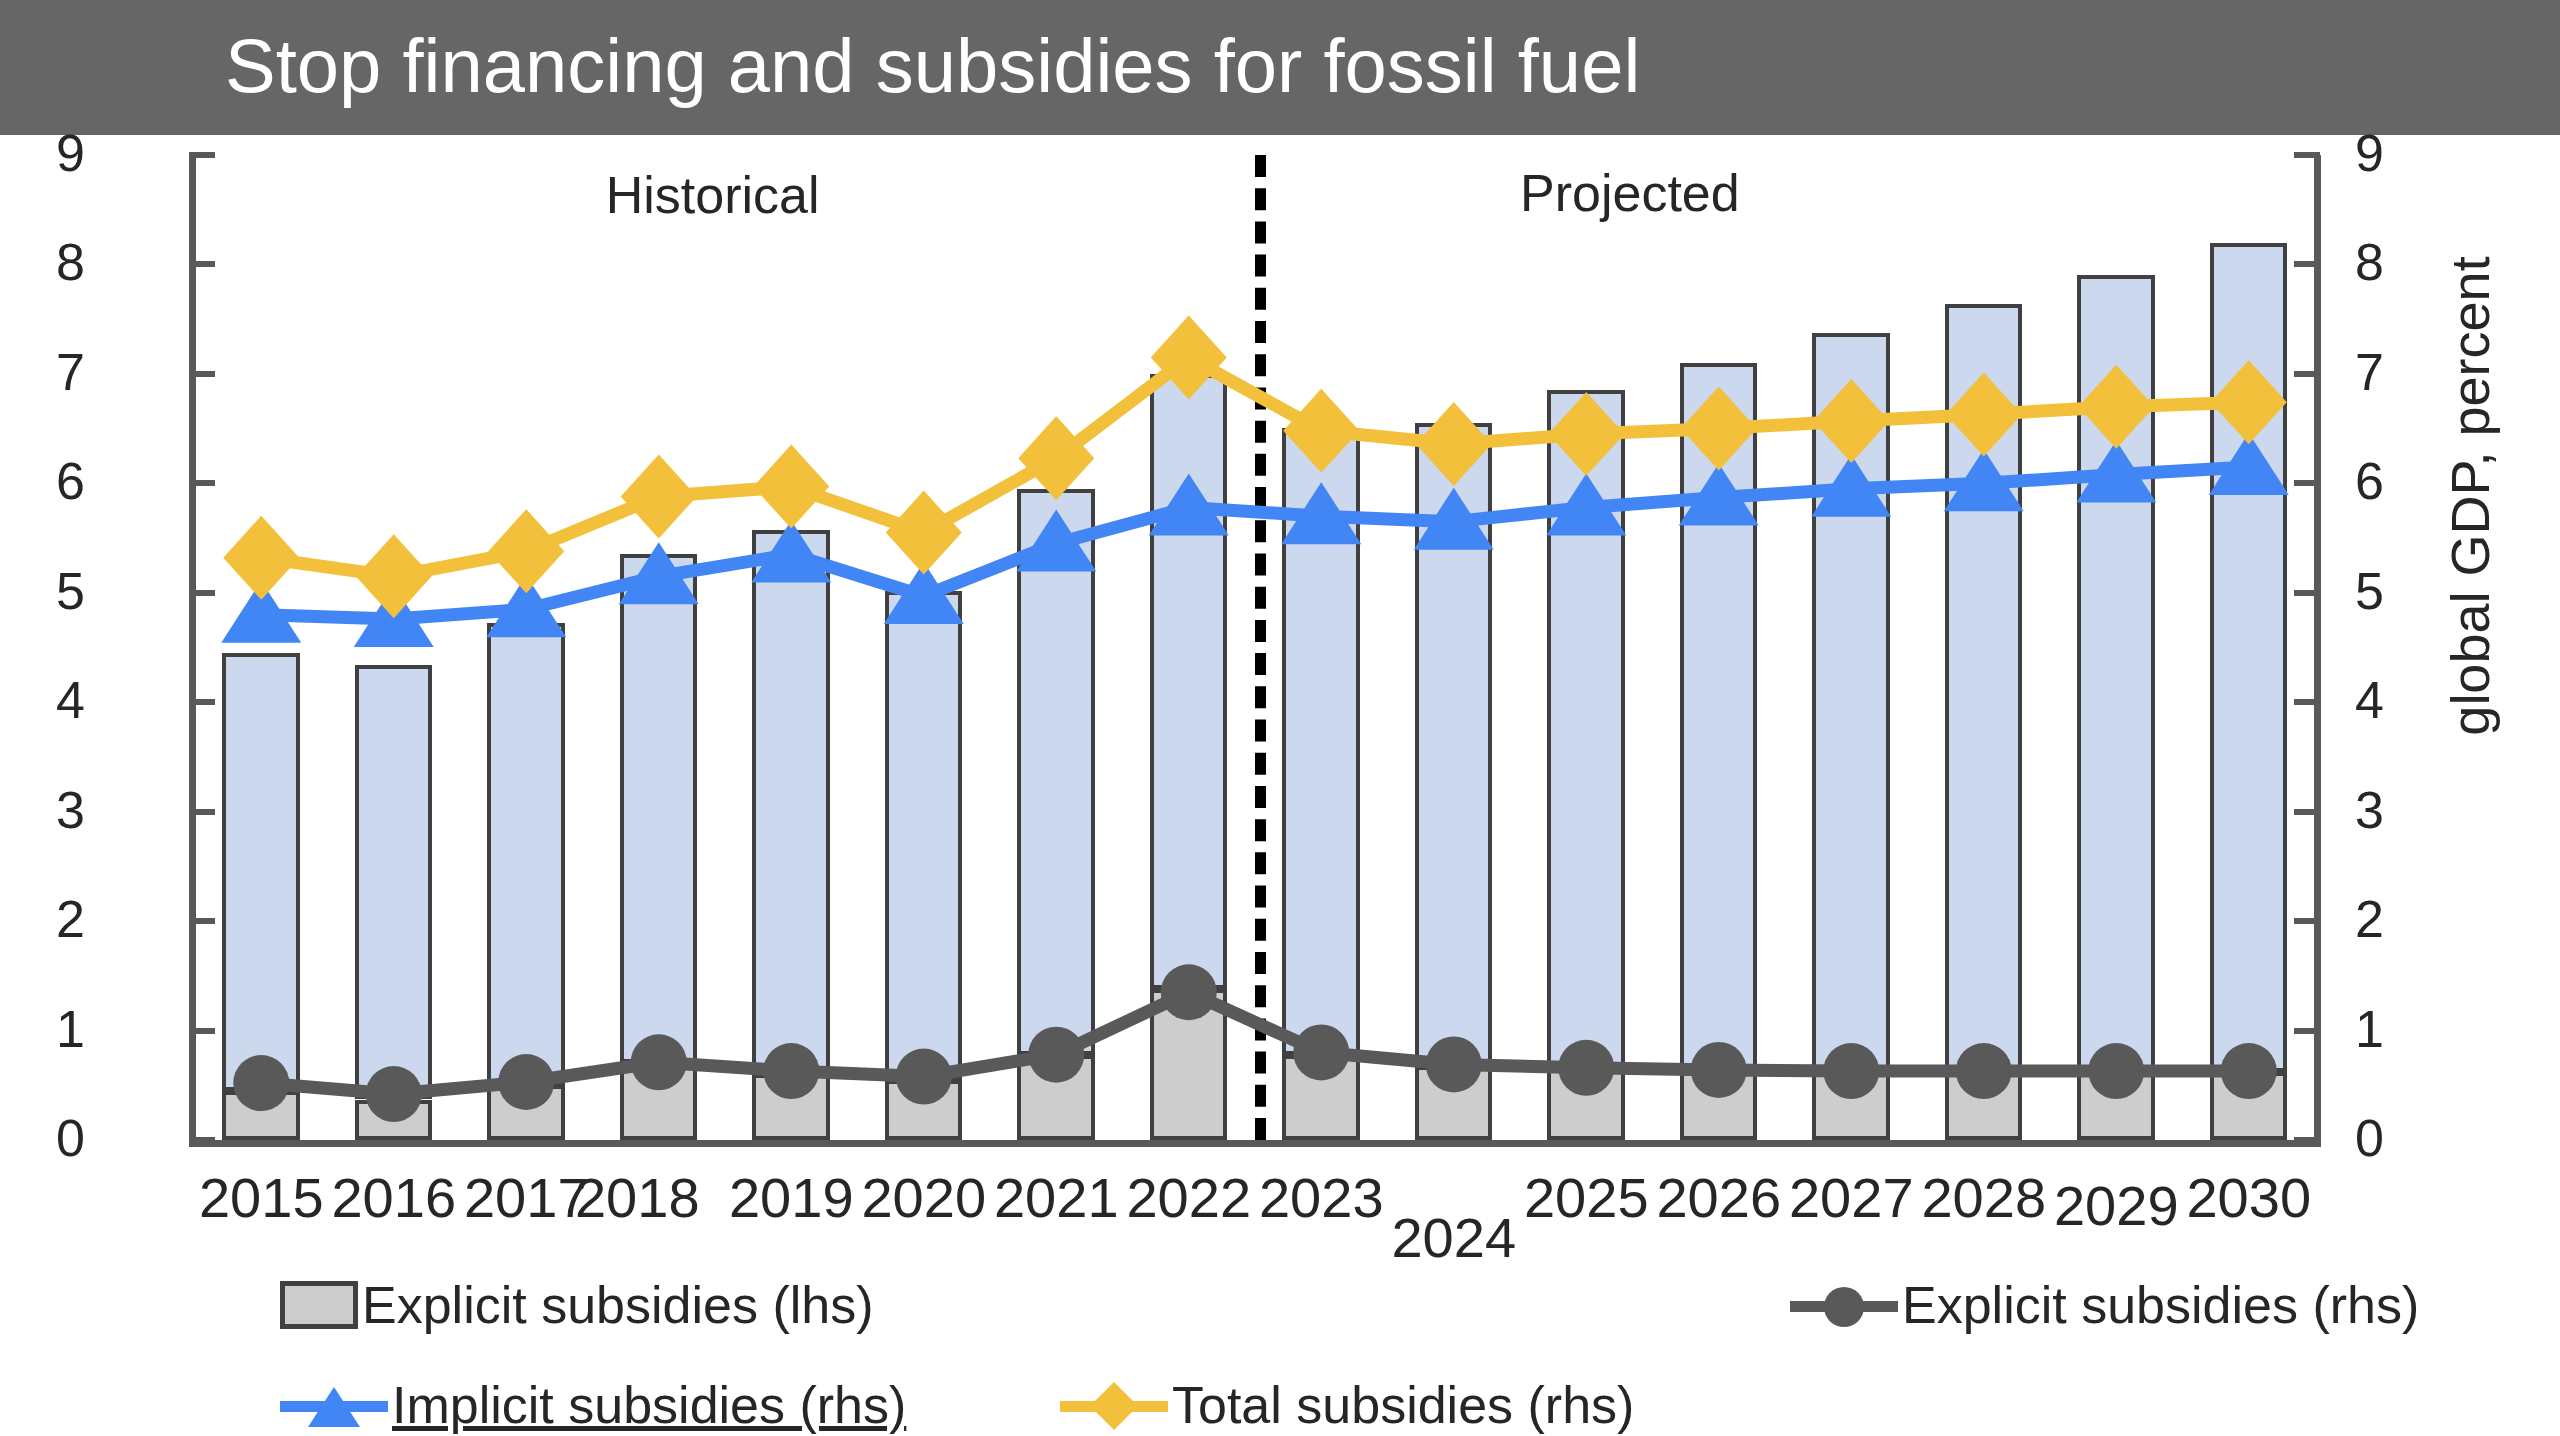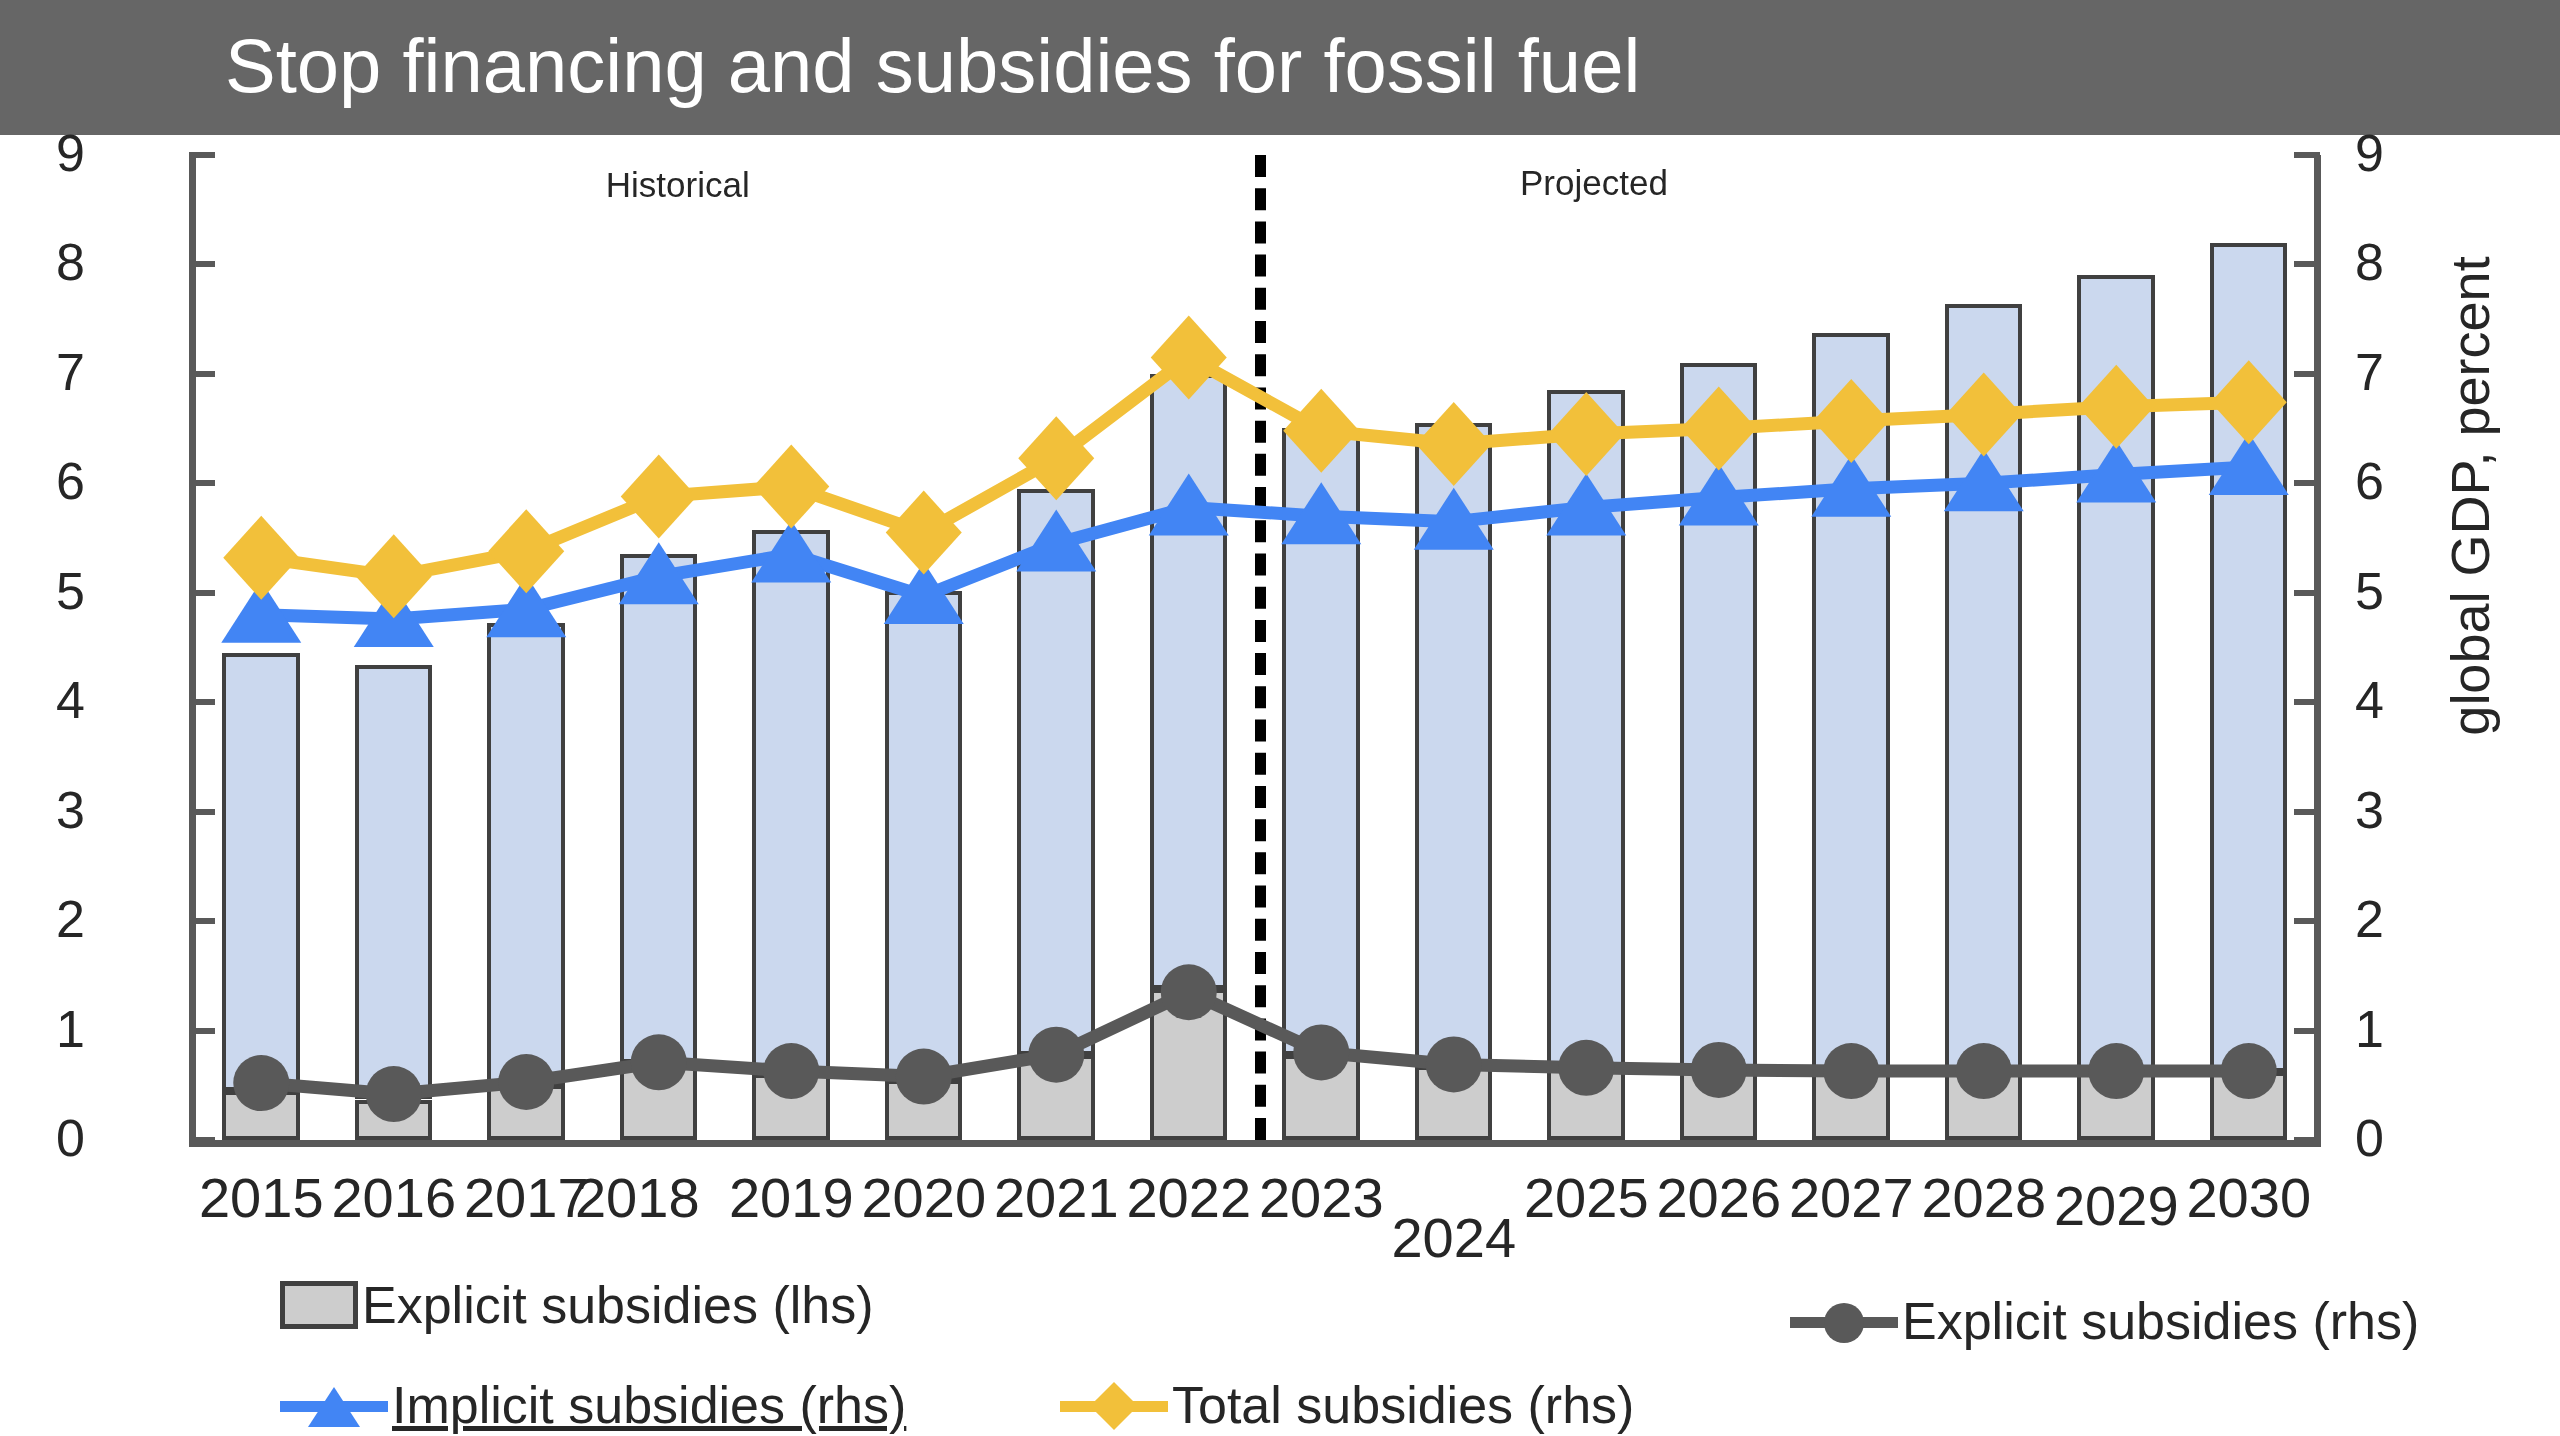--- a/index.html
+++ b/index.html
@@ -61,21 +61,21 @@
     background:#cdcdcd;border:4px solid #404040;
     box-sizing:border-box;
   }
   
   #divider{
     position:absolute;top:0;width:0;height:985px;
     border-left:11px dashed #000000;
   }
   
   .plot-annot{
-    position:absolute;font-size:35px;color:#262626;white-space:nowrap;
+    position:absolute;font-size:52px;color:#262626;white-space:nowrap;
   }
   
   #xlabels{position:absolute;left:195px;top:1030px;width:2120px;height:80px;}
   .xlabel{
     position:absolute;top:0;font-size:56px;color:#262626;
     text-align:center;white-space:nowrap;
   }
   
   #series-svg{position:absolute;left:0;top:0;width:2120px;height:985px;overflow:visible;}
   
@@ -303,21 +303,21 @@
       <div class="xlabel" style="left: 1722.5px; width: 132.5px;">2028</div>
       <div class="xlabel" style="left: 1855px; width: 132.5px; margin-top: 8px;">2029</div>
       <div class="xlabel" style="left: 1987.5px; width: 132.5px;">2030</div>
     </div>
 
   <div id="legend">
       <div class="legend-item" style="left: 280px; top: 0px;">
         <div class="swatch-box" style="background: rgb(205, 205, 205); border-color: rgb(64, 64, 64);"></div>
         <span>Explicit subsidies (lhs)</span>
       </div>
-      <div class="legend-item" style="left: 1790px; top: 16px; align-items: center;">
+      <div class="legend-item" style="left: 1790px; top: 0px; align-items: center;">
         <div class="swatch-line">
           <div class="ln" style="background: rgb(89, 89, 89);"></div>
           <div class="mk" style="width: 40px; height: 40px; border-radius: 50%; background: rgb(89, 89, 89); top: 6px; left: 34px;"></div>
         </div>
         <span>Explicit subsidies (rhs)</span>
       </div>
       <div class="legend-item" style="left: 280px; top: 100px; text-decoration: underline;">
         <div class="swatch-line">
           <div class="ln" style="background: rgb(66, 133, 244);"></div>
           <div class="mk" style="width: 0px; height: 0px; border-left: 26px solid transparent; border-right: 26px solid transparent; border-bottom: 40px solid rgb(66, 133, 244); top: 6px; left: 28px;"></div>

